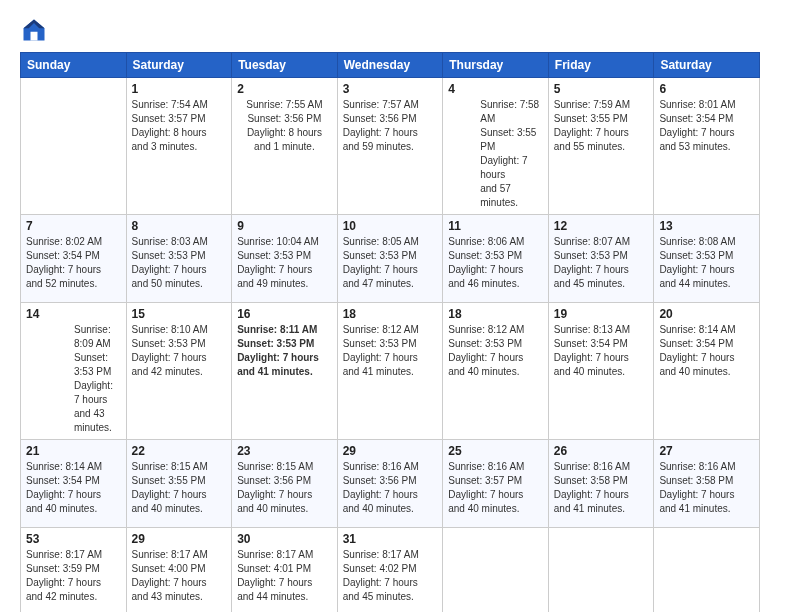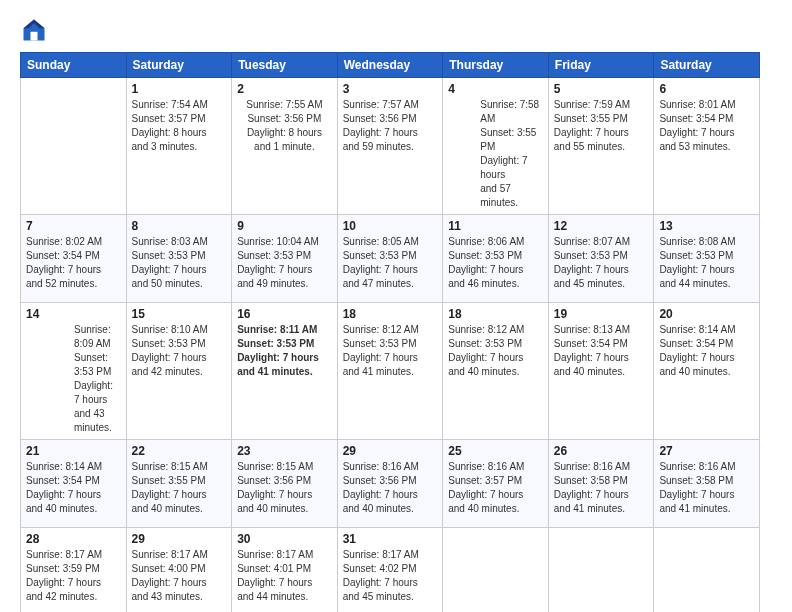--- a/index.html
+++ b/index.html
@@ -322,21 +322,21 @@
           <td>
             <span class="day-num">27</span>
             <div class="day-info" style="white-space: pre-line;">Sunrise: 8:16 AM
 Sunset: 3:58 PM
 Daylight: 7 hours
 and 41 minutes.</div>
           </td>
         </tr>
         <tr>
           <td>
-            <span class="day-num">28</span>
+            <span class="day-num">53</span>
             <div class="day-info" style="white-space: pre-line;">Sunrise: 8:17 AM
 Sunset: 3:59 PM
 Daylight: 7 hours
 and 42 minutes.</div>
           </td>
           <td>
             <span class="day-num">29</span>
             <div class="day-info" style="white-space: pre-line;">Sunrise: 8:17 AM
 Sunset: 4:00 PM
 Daylight: 7 hours

